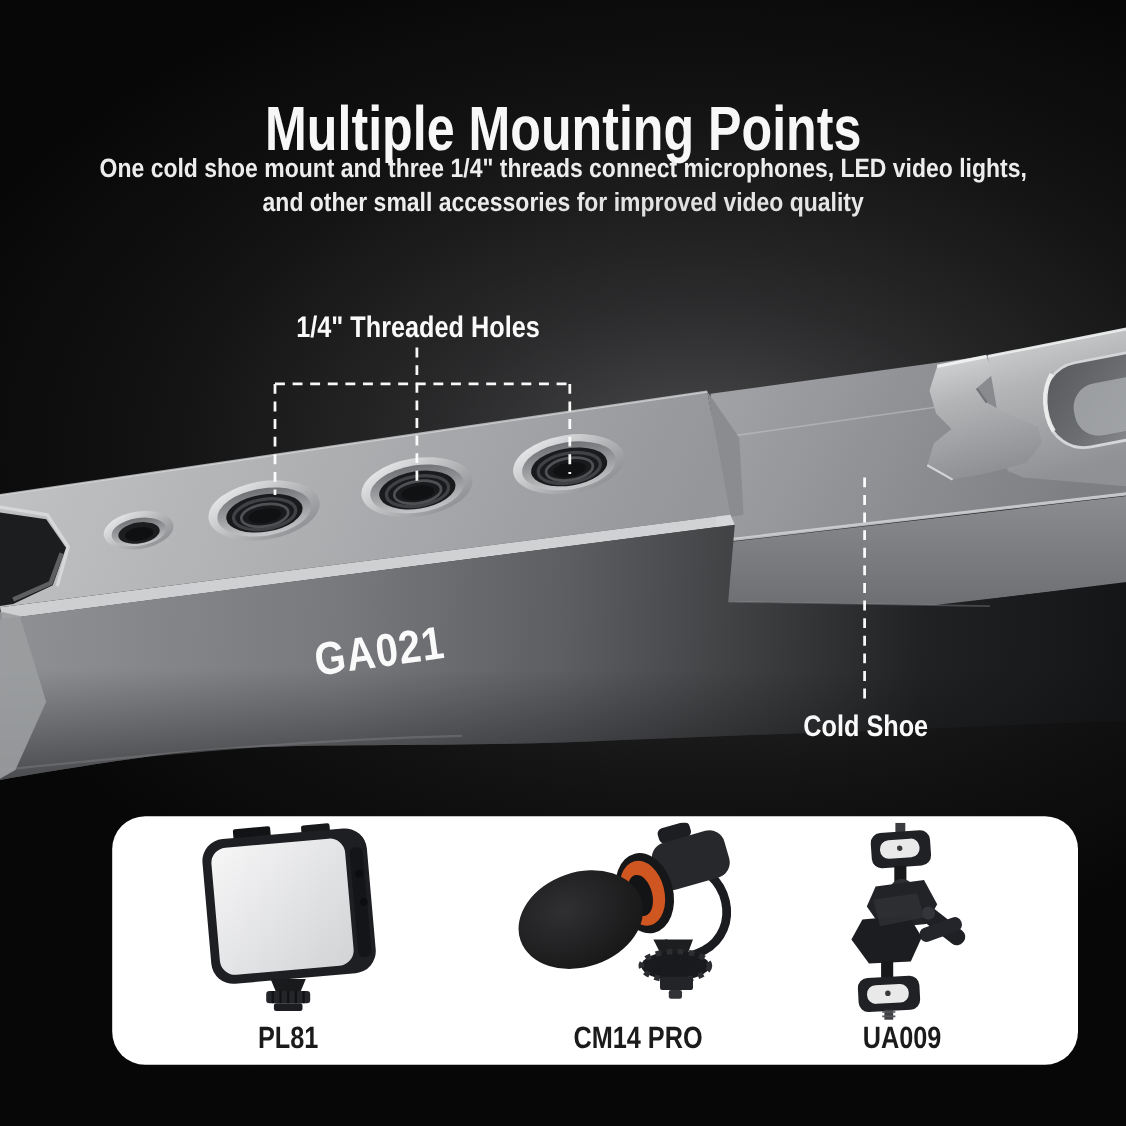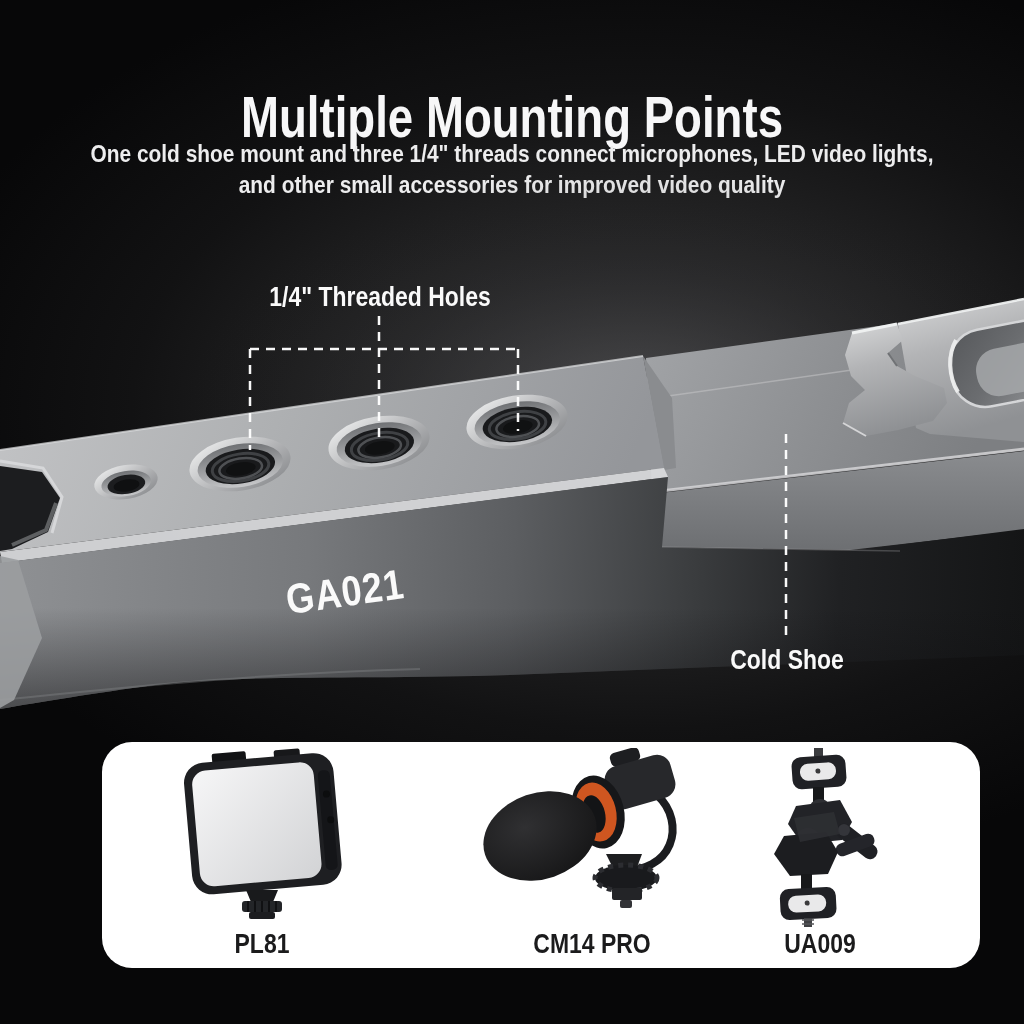--- a/index.html
+++ b/index.html
@@ -26,21 +26,21 @@
     transform:translateX(-50%) scaleX(.85);white-space:nowrap;
   }
   .callout-holes{left:380px;top:282px}
   .callout-cold{left:787px;top:645px}
   .scene{position:absolute;left:0;top:0;width:1024px;height:1024px;}
   .card{
     position:absolute;left:72px;top:742px;width:878px;height:226px;
     background:#ffffff;border-radius:30px;margin-left:30px;
   }
   .fig{position:absolute;top:6px;width:220px;margin:0;text-align:center;}
-  .fig-1{left:50px}.fig-2{left:380px}.fig-3{left:608px}
+  .fig-1{left:50px}.fig-2{left:368px}.fig-3{left:608px}
   .fig svg{display:block}
   .cap{
     margin-top:0;font-size:28px;font-weight:700;color:#1b1b1c;
     transform:scaleX(.82);white-space:nowrap;
   }
 </style>
 </head>
 <body>
 
 <div class="stage">

